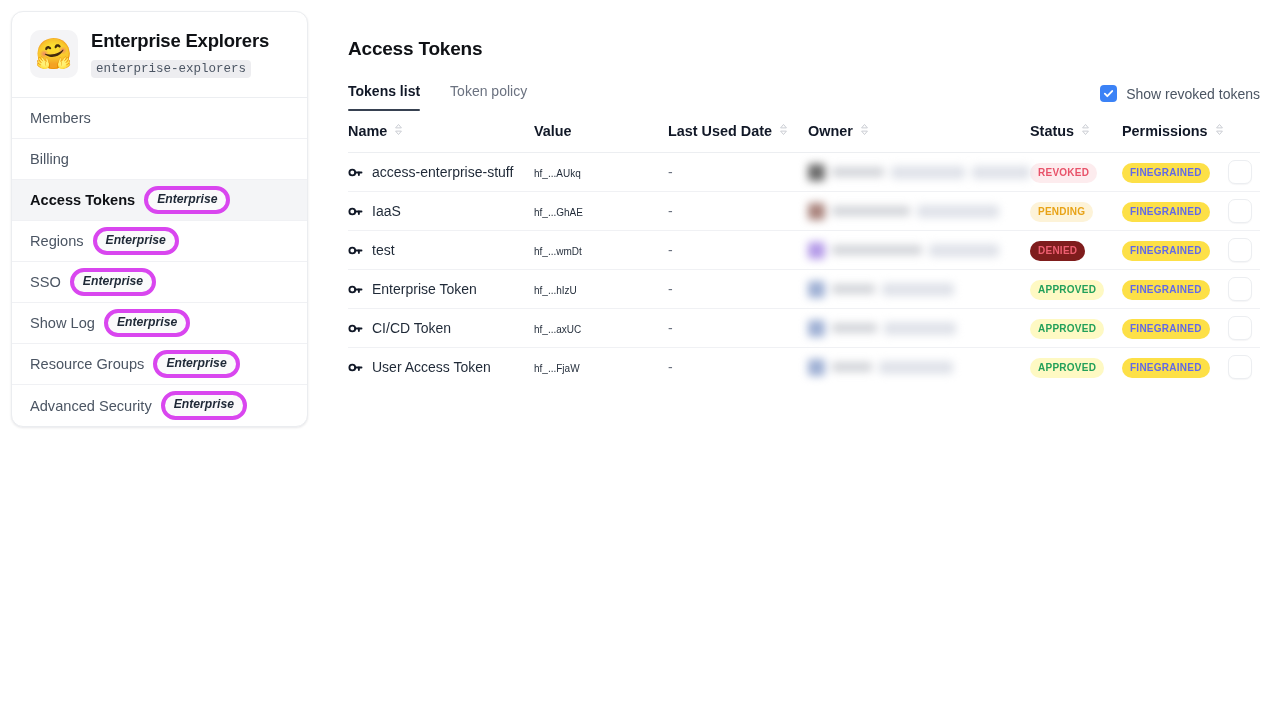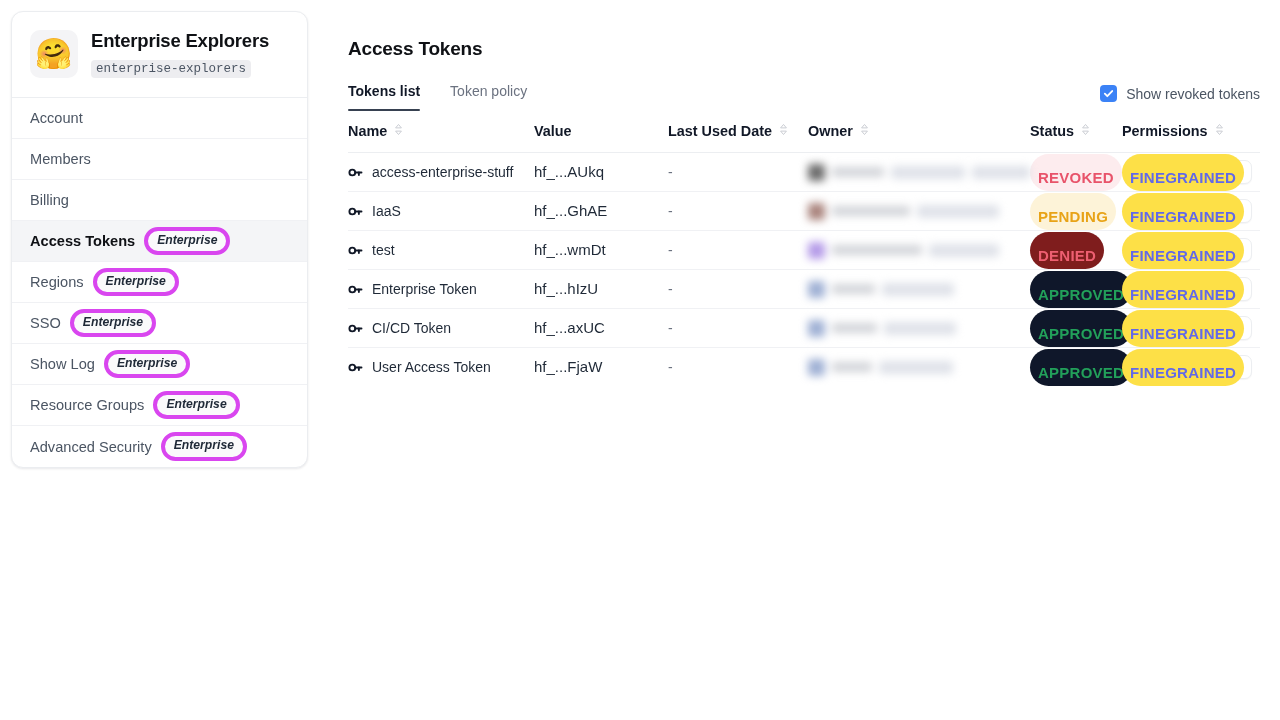--- a/index.html
+++ b/index.html
@@ -126,39 +126,39 @@
   .col-name { width: 186px; }
   .col-value { width: 134px; }
   .col-last { width: 140px; }
   .col-owner { width: 222px; }
   .col-status { width: 92px; }
   .col-perm { width: 106px; }
   .col-menu { width: 32px; }
 
   .name-cell { display: flex; align-items: center; gap: 9px; font-size: 14px; color: #1f2937; }
   .key-icon { flex: 0 0 15px; width: 15px; height: 15px; display: block; }
-  .value-cell { font-size: 15px; color: #1f2937; }
+  .value-cell { font-size: 10px; color: #1f2937; }
   .dash { font-size: 14px; color: #6b7280; }
 
   
   .owner-cell { display: flex; align-items: center; gap: 7px; filter: blur(4px); }
   .ow-avatar { width: 17px; height: 17px; border-radius: 3px; flex: 0 0 17px; }
   .ow-bar { height: 10px; border-radius: 2px; background: #d2d4d9; }
   .ow-bar2 { height: 13px; border-radius: 3px; background: #dfe2e9; }
 
   .badge {
     display: inline-block;
-    font-size: 15px; font-weight: 700; letter-spacing: .25px;
-    border-radius: 999px; padding: 15px 8px 4px;
+    font-size: 10px; font-weight: 700; letter-spacing: .25px;
+    border-radius: 999px; padding: 4px 8px 4px;
     line-height: 1.2; white-space: nowrap;
   }
   .b-revoked { background: #fdecee; color: #e8536a; }
   .b-pending { background: #fdf3d8; color: #e8a317; }
   .b-denied  { background: #7f1d1d; color: #ee5f71; }
-  .b-approved{ background: #0f172a; color: #22a05a; }
+  .b-approved{ background: #fef9c3; color: #22a05a; }
   .b-fine    { background: #fde047; color: #6269e8; }
 
   .menu-btn {
     width: 24px; height: 24px; border-radius: 7px;
     border: 1px solid #eceef1; background: #ffffff;
     display: flex; align-items: center; justify-content: center;
     cursor: pointer;
     box-shadow: 0 1px 1px rgba(16,24,40,.04);
   }
   .dot { width: 2.6px; height: 2.6px; border-radius: 50%; background: #374151; margin: 1.1px 0; }
@@ -170,23 +170,20 @@
 
   <aside class="sidebar">
     <div class="org-head">
       <div class="org-avatar">🤗</div>
       <div>
         <div class="org-name">Enterprise Explorers</div>
         <div class="org-slug">enterprise-explorers</div>
       </div>
     </div>
     <nav id="nav-list">
-        <div class="nav-item">
-          <span>Account</span>
-        </div>
         <div class="nav-item">
           <span>Members</span>
         </div>
         <div class="nav-item">
           <span>Billing</span>
         </div>
         <div class="nav-item active">
           <span>Access Tokens</span>
           <span class="ent-pill">Enterprise</span>
         </div>

